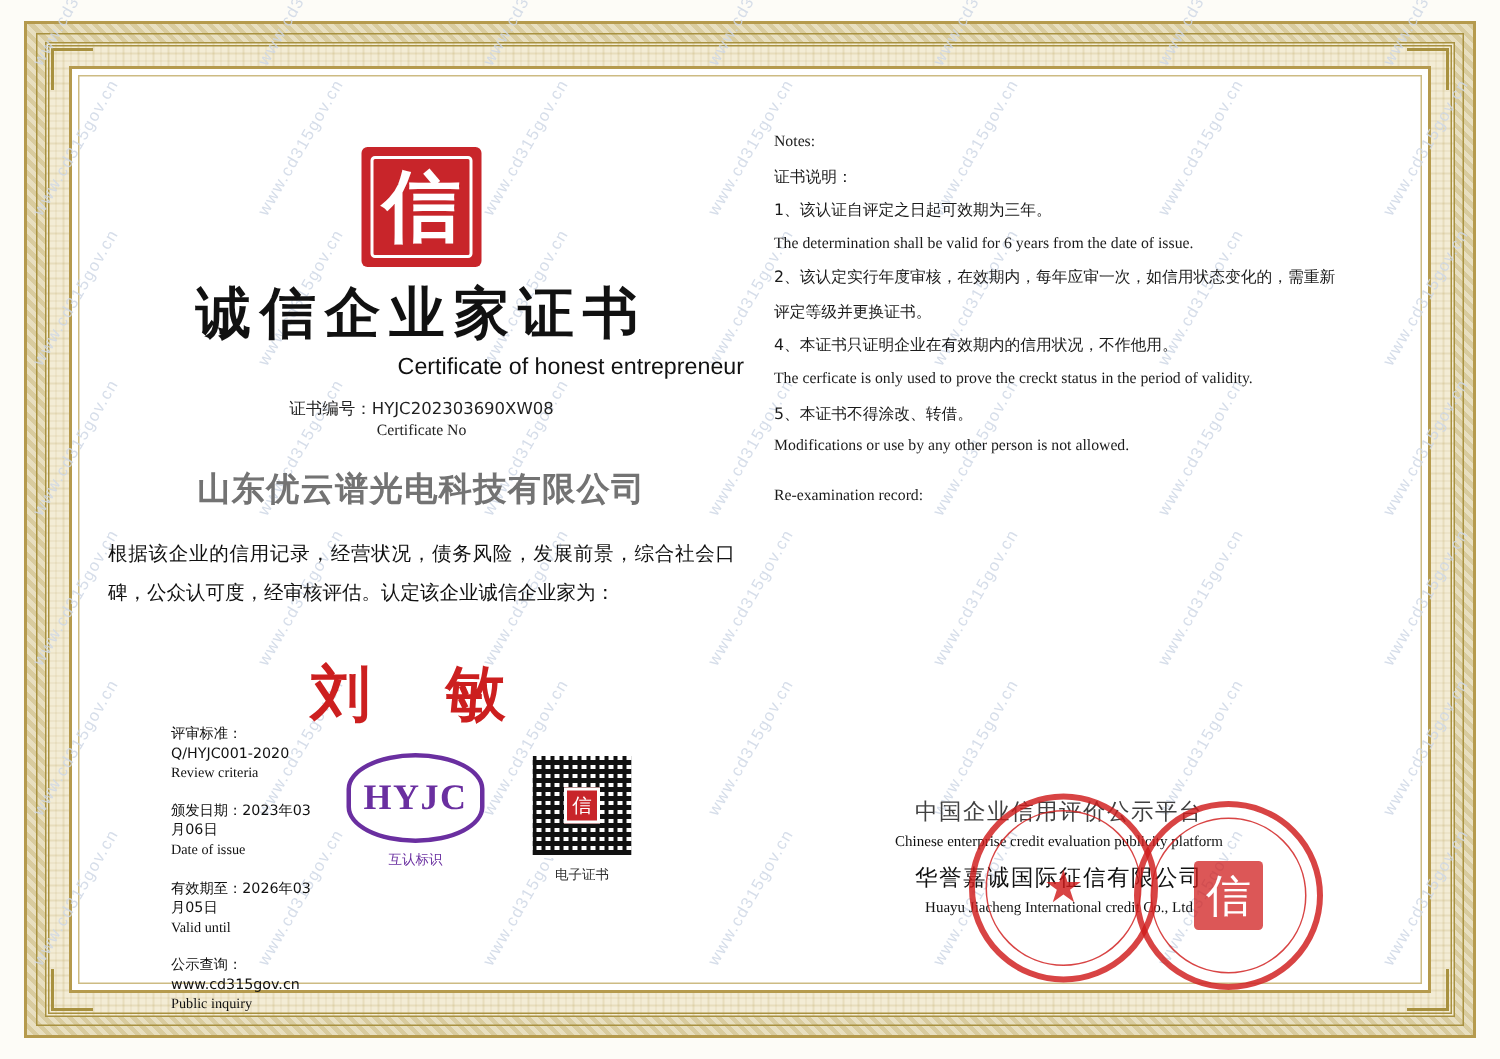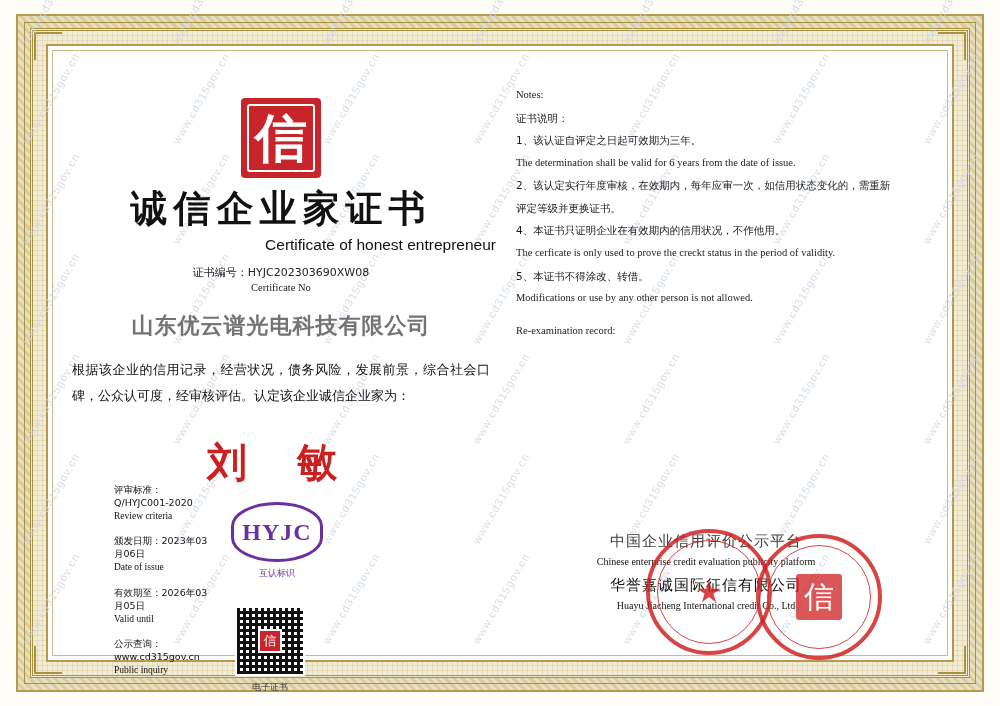--- a/index.html
+++ b/index.html
@@ -100,21 +100,21 @@
   .name{
     text-align:center;color:#cc1f1f;font-size:40px;font-weight:bold;
     letter-spacing:18px;margin-top:26px;font-family:"DejaVu Sans", sans-serif;
   }
 
   .meta{position:absolute;left:10px;top:430px;width:150px;font-size:9.5px;color:#111;line-height:1.35;}
   .meta .row{margin-bottom:13px;margin-left:48px;}
   .meta .cn{font-family:"DejaVu Sans", sans-serif;font-size:9.5px;}
   .meta .en{font-family:"Liberation Serif", serif;font-size:9.5px;}
 
-  .badges{position:absolute;left:175px;top:448px;width:230px;display:flex;gap:26px;align-items:flex-start;flex-direction:column;}
+  .badges{position:absolute;left:175px;top:448px;width:230px;display:flex;gap:26px;align-items:flex-start;}
   .hyjc{width:92px;text-align:center;}
   .hyjc .mark{
     height:54px;border-radius:50%/40%;border:3px solid #6a2fa0;color:#6a2fa0;
     display:flex;align-items:center;justify-content:center;font-weight:bold;
     font-size:24px;letter-spacing:1px;font-family:"Liberation Serif", serif;
     background:#fff;
   }
   .hyjc .cap{font-size:9px;color:#6a2fa0;margin-top:5px;font-family:"DejaVu Sans", sans-serif;}
   .qr{width:78px;text-align:center;}
   .qrbox{

